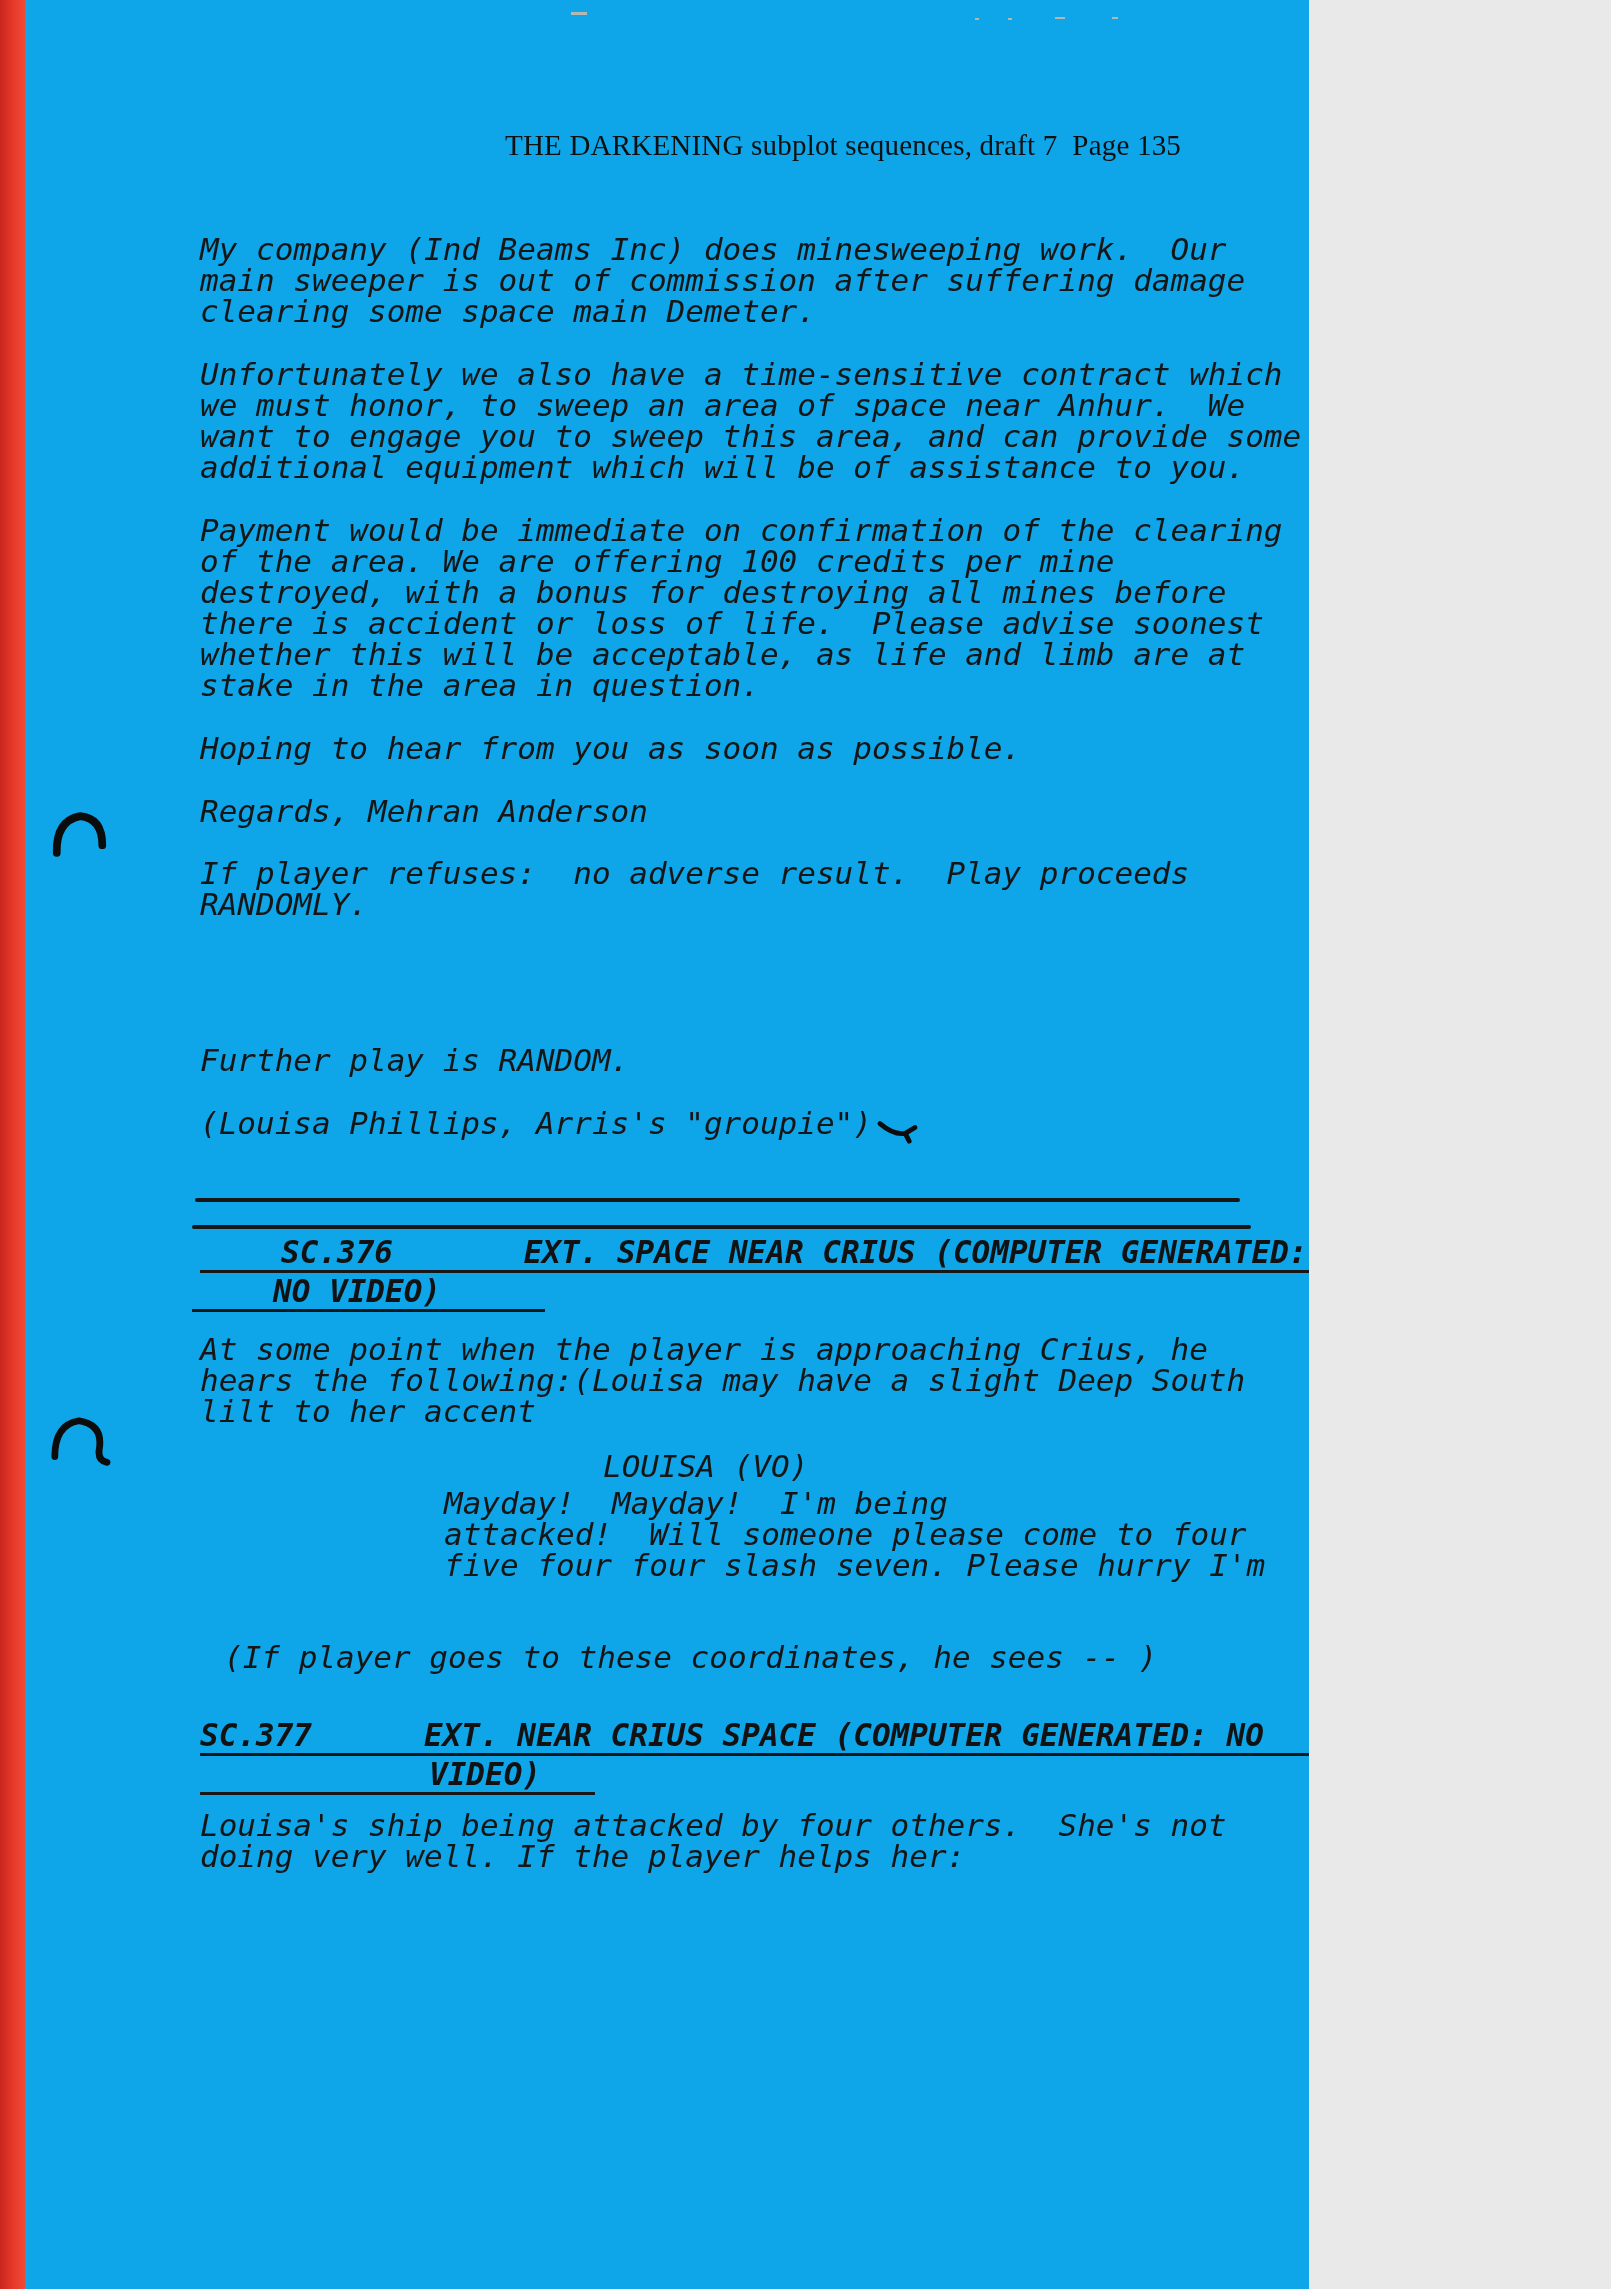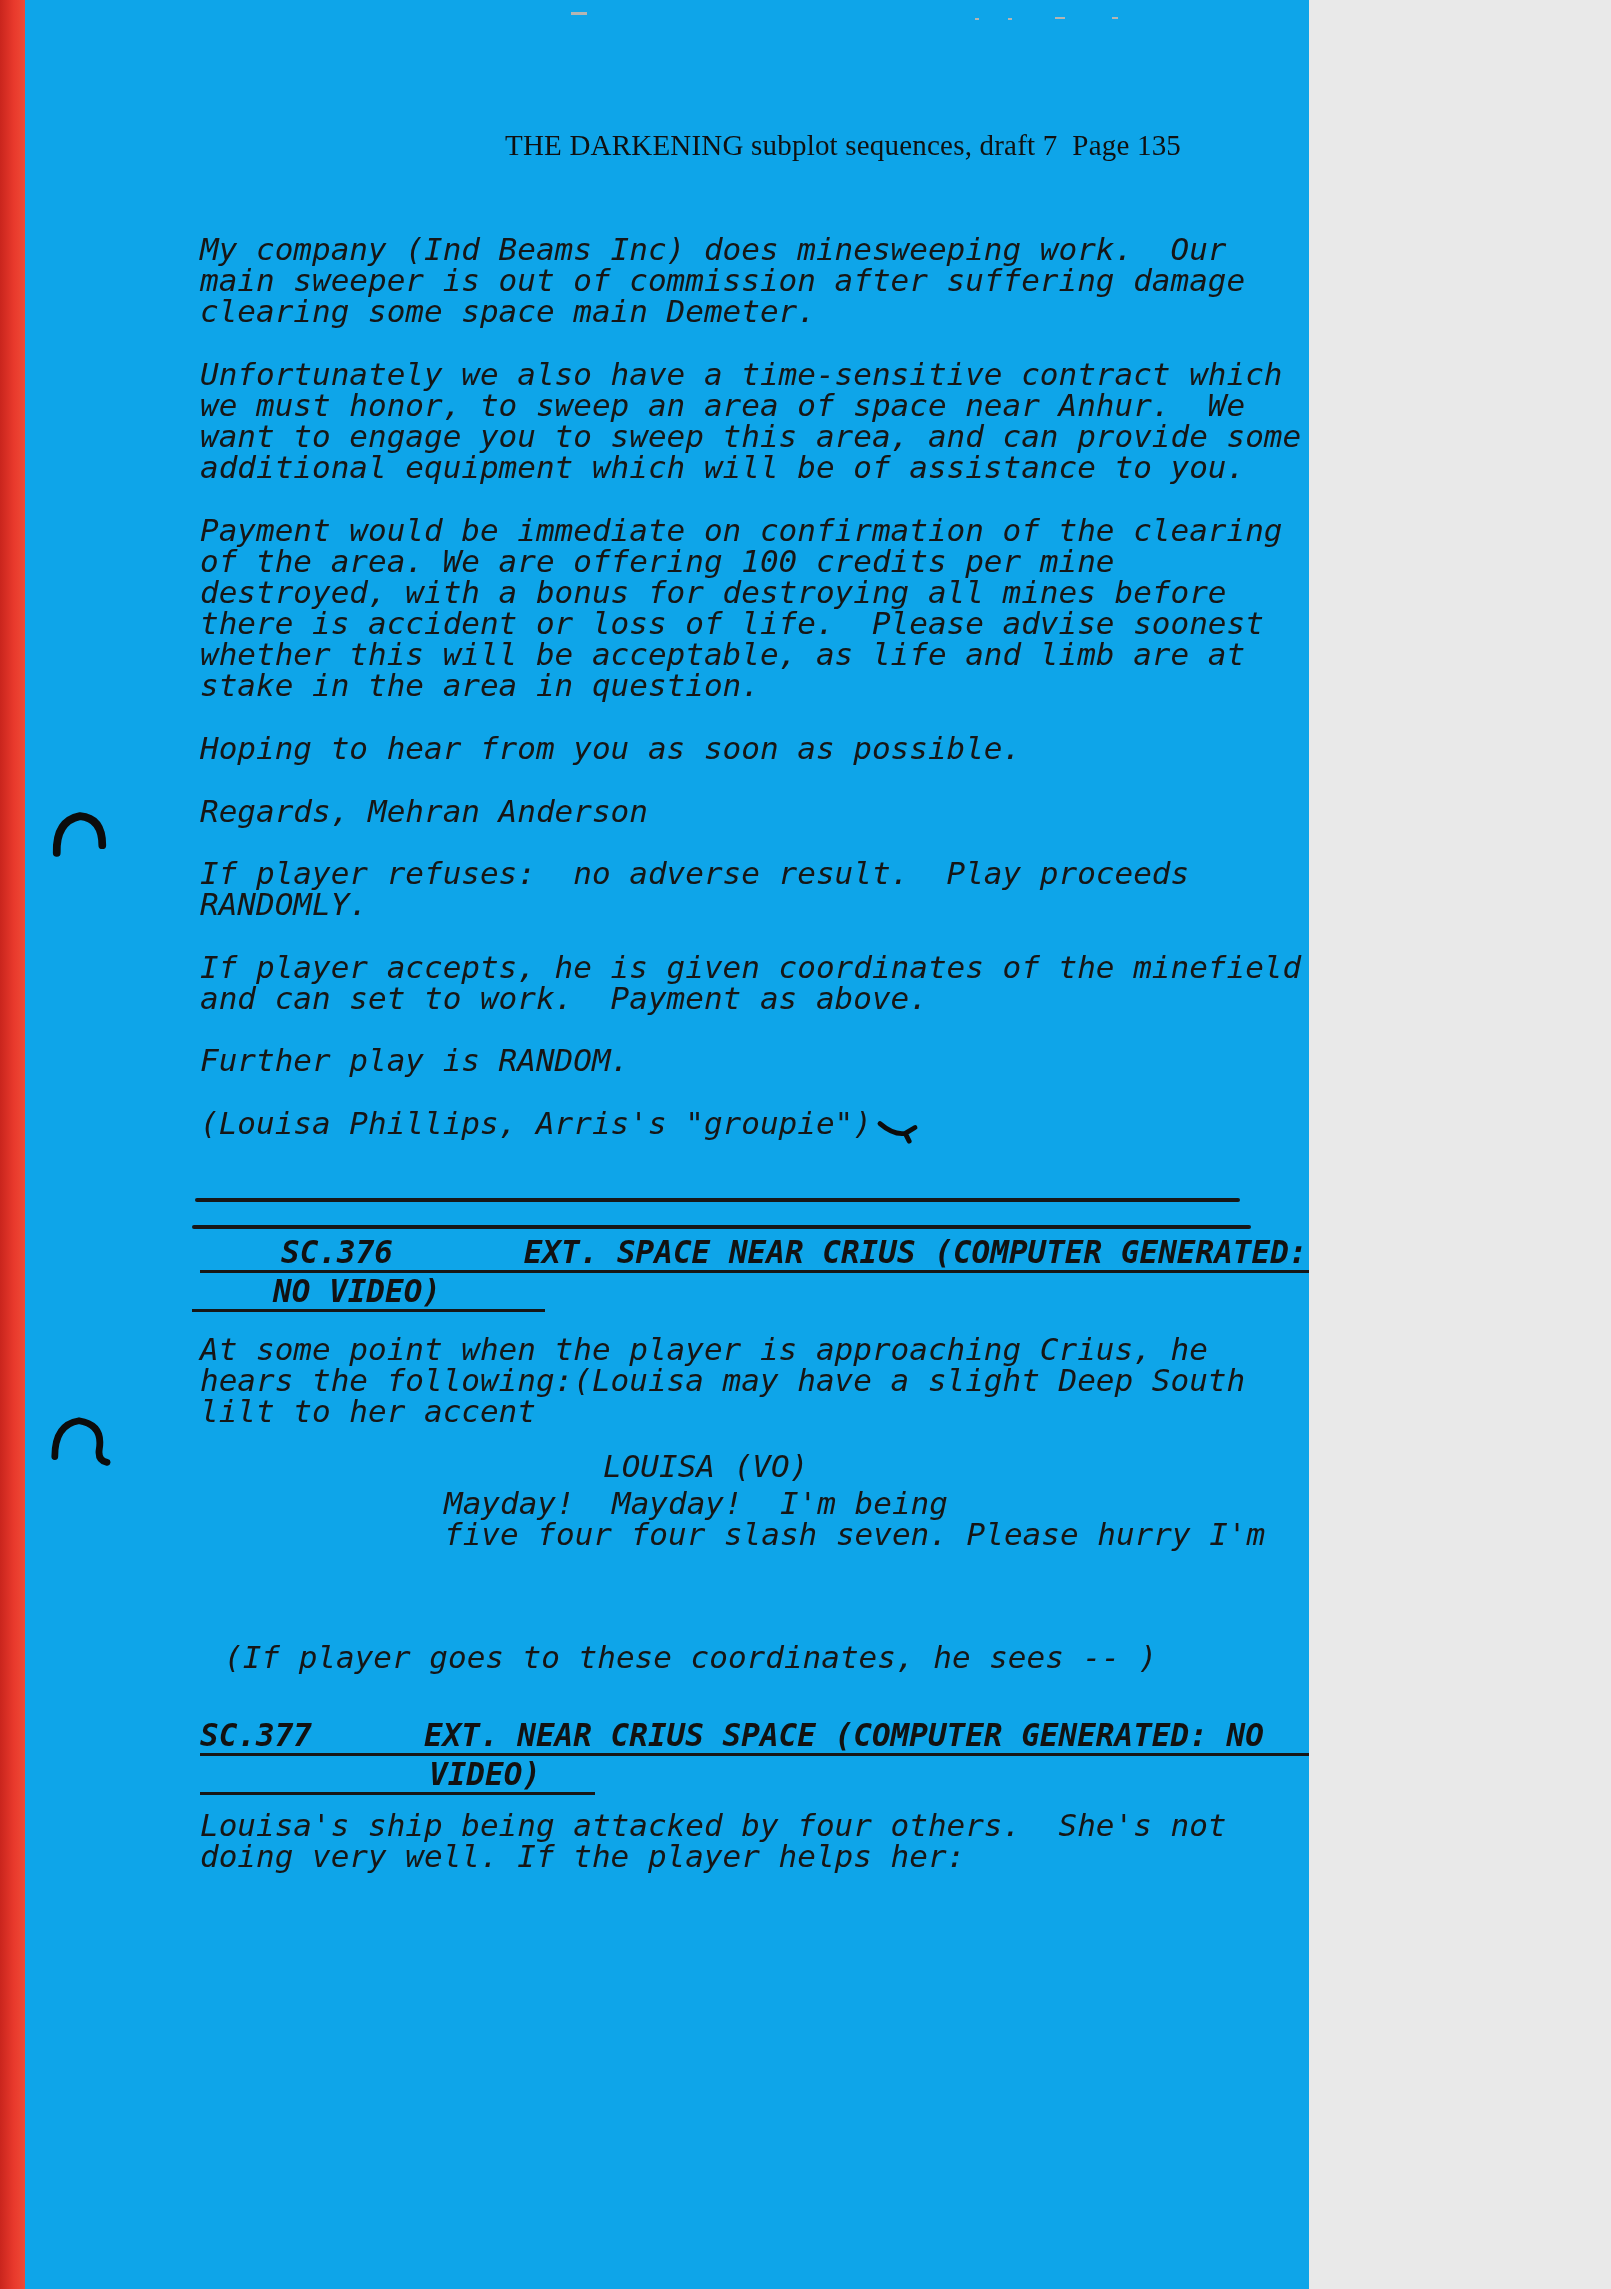--- a/index.html
+++ b/index.html
@@ -63,21 +63,20 @@
   <div class="speck" style="left:1502px; top:12.7px; width:15.6px; height:2.9px;"></div>
 
   <div class="hdr">THE DARKENING subplot sequences, draft 7  Page 135</div>
 
   <div class="typed" style="top:234px;"><div>My company (Ind Beams Inc) does minesweeping work.  Our</div><div>main sweeper is out of commission after suffering damage</div><div>clearing some space main Demeter.</div></div>
   <div class="typed" style="top:359px;"><div>Unfortunately we also have a time-sensitive contract which</div><div>we must honor, to sweep an area of space near Anhur.  We</div><div>want to engage you to sweep this area, and can provide some</div><div>additional equipment which will be of assistance to you.</div></div>
   <div class="typed" style="top:515px;"><div>Payment would be immediate on confirmation of the clearing</div><div>of the area. We are offering 100 credits per mine</div><div>destroyed, with a bonus for destroying all mines before</div><div>there is accident or loss of life.  Please advise soonest</div><div>whether this will be acceptable, as life and limb are at</div><div>stake in the area in question.</div></div>
   <div class="typed" style="top:733px;">Hoping to hear from you as soon as possible.</div>
   <div class="typed" style="top:796px;">Regards, Mehran Anderson</div>
   <div class="typed" style="top:858px;"><div>If player refuses:  no adverse result.  Play proceeds</div><div>RANDOMLY.</div></div>
-  <div class="typed" style="top:952px;"><div>If player accepts, he is given coordinates of the minefield</div><div>and can set to work.  Payment as above.</div></div>
   <div class="typed" style="top:1045px;">Further play is RANDOM.</div>
   <div class="typed" style="top:1108px;">(Louisa Phillips, Arris's "groupie")</div>
 
   <svg class="pen-mark" style="left:876px; top:1110px;" width="43" height="35" viewBox="0 0 44 36">
     <path d="M4,14 Q18,26 30,24 L40,18 M30,24 L34,32" stroke="#0d0d0d" stroke-width="5" fill="none" stroke-linecap="round"></path>
   </svg>
 
   <svg class="pen-mark" style="left:49px; top:808px;" width="62" height="55" viewBox="0 0 64 56">
     <path d="M8,46 Q7,13 32,8 Q55,10 55,38" stroke="#0c0c0c" stroke-width="8" fill="none" stroke-linecap="round"></path>
   </svg>
@@ -87,21 +86,21 @@
 
   <div class="rule" style="left:195px; top:1198px; width:1045px;"></div>
   <div class="rule" style="left:192px; top:1225px; width:1059px;"></div>
 
   <div class="sc-heading" style="left:200px; top:1235px; padding-left:81px; padding-right:39px;">SC.376       EXT. SPACE NEAR CRIUS (COMPUTER GENERATED:</div>
   <div class="sc-heading" style="left:192px; top:1274px; padding-left:81px; padding-right:104px;">NO VIDEO)</div>
 
   <div class="typed" style="top:1334px;"><div>At some point when the player is approaching Crius, he</div><div>hears the following:(Louisa may have a slight Deep South</div><div>lilt to her accent</div></div>
 
   <div class="typed dlg-name" style="top:1451px;">LOUISA (VO)</div>
-  <div class="typed dlg-lines" style="top:1488px;"><div>Mayday!  Mayday!  I'm being</div><div>five four four slash seven. Please hurry I'm</div></div>
+  <div class="typed dlg-lines" style="top:1488px;"><div>Mayday!  Mayday!  I'm being</div><div>attacked!  Will someone please come to four</div><div>five four four slash seven. Please hurry I'm</div></div>
 
   <div class="typed" style="top:1642px;margin-left:24px;">(If player goes to these coordinates, he sees -- )</div>
 
   <div class="sc-heading" style="left:200px; top:1718px; padding-right:66px;">SC.377      EXT. NEAR CRIUS SPACE (COMPUTER GENERATED: NO</div>
   <div class="sc-heading" style="left:200px; top:1757px; padding-left:229px; padding-right:54px;">VIDEO)</div>
 
   <div class="typed" style="top:1810px;"><div>Louisa's ship being attacked by four others.  She's not</div><div>doing very well. If the player helps her:</div></div>
 
   <div class="pagenum">135</div>
 

